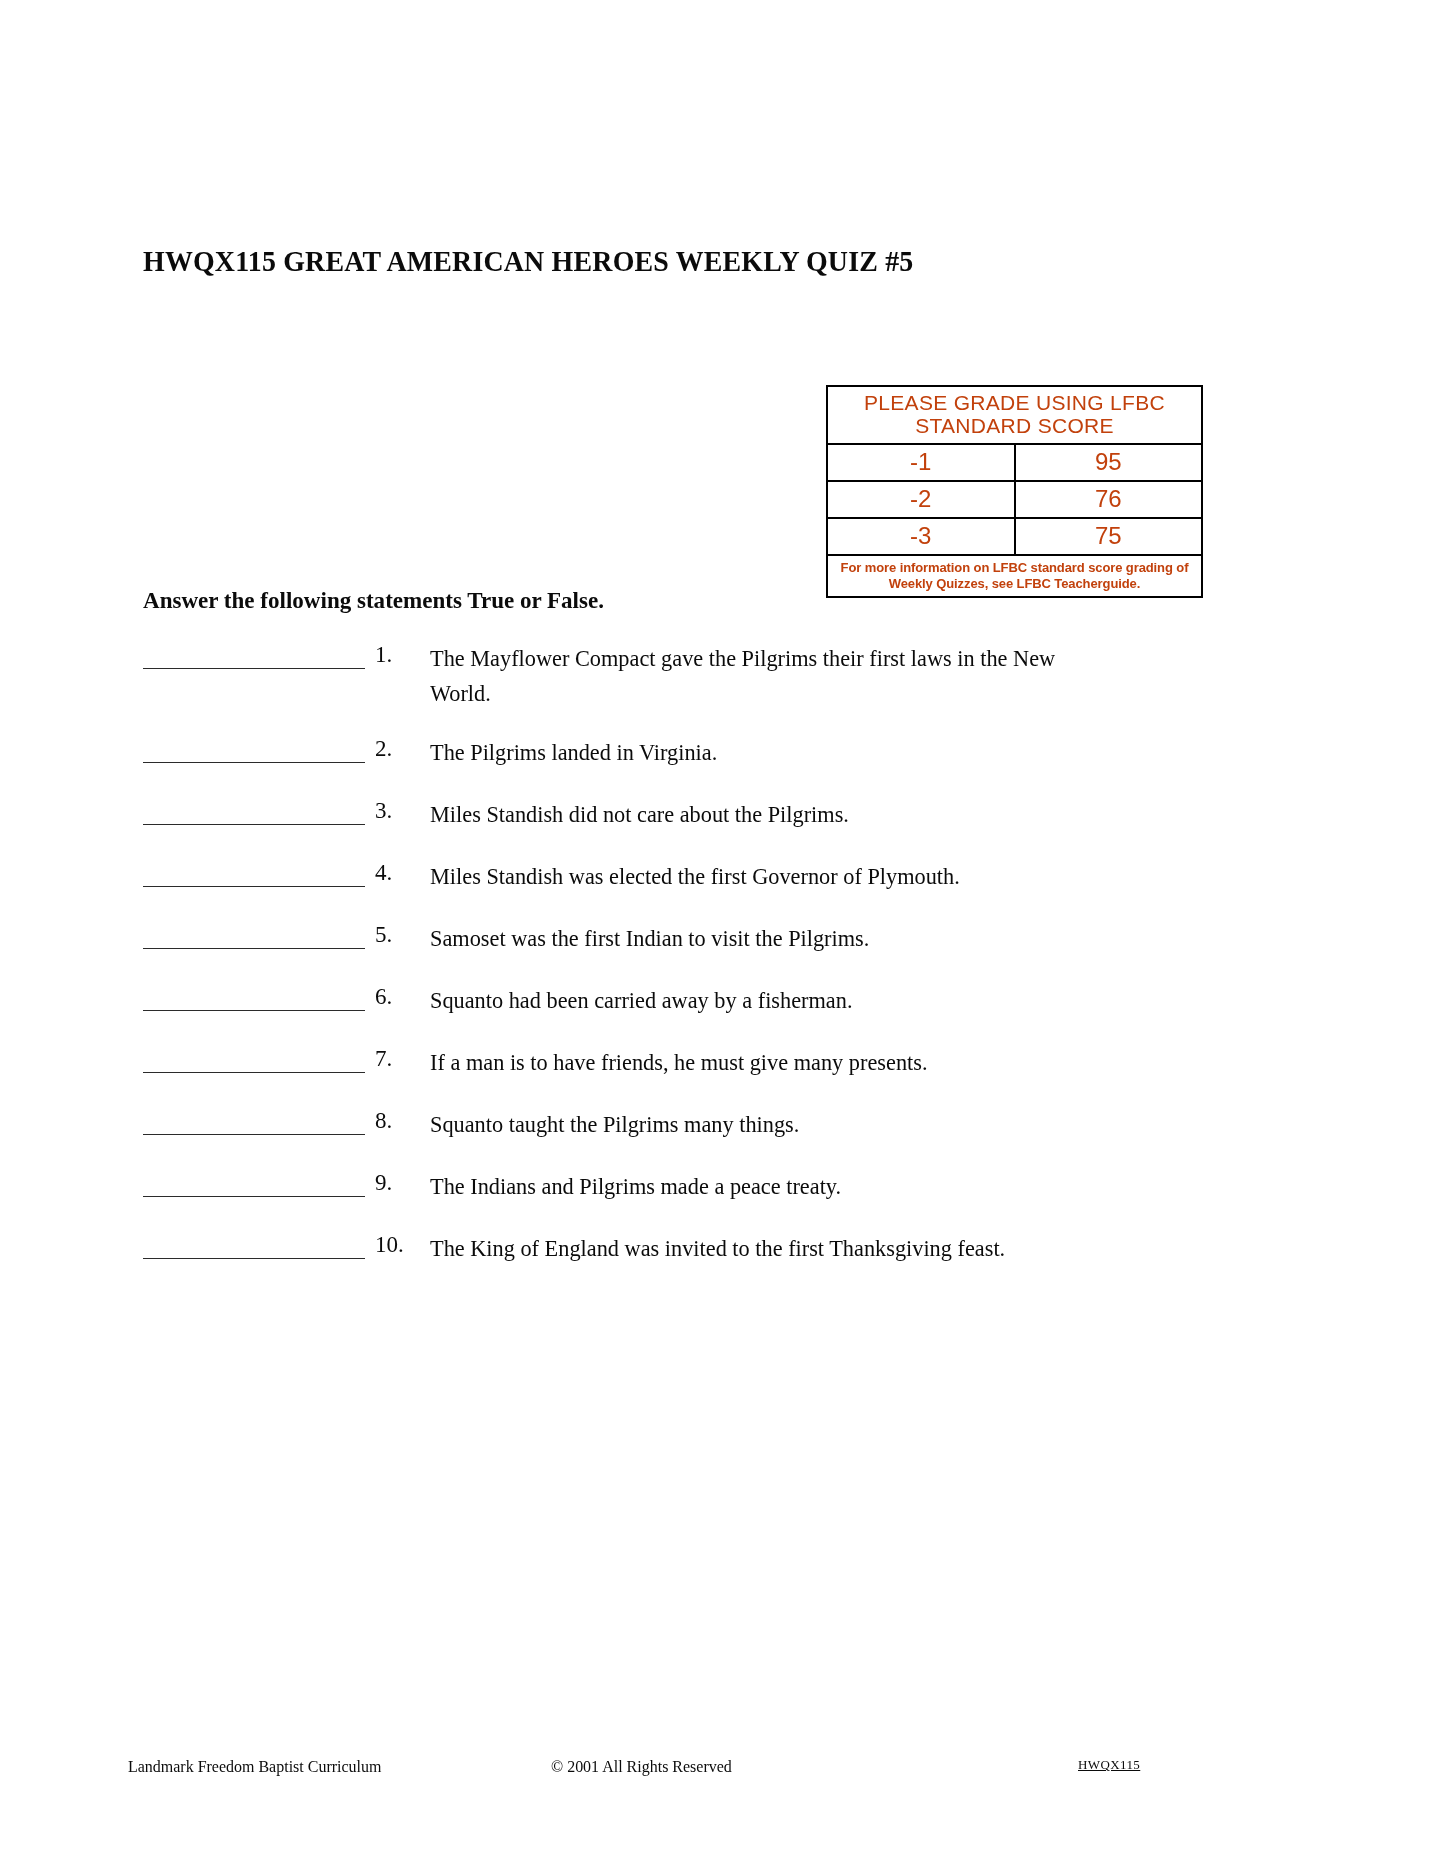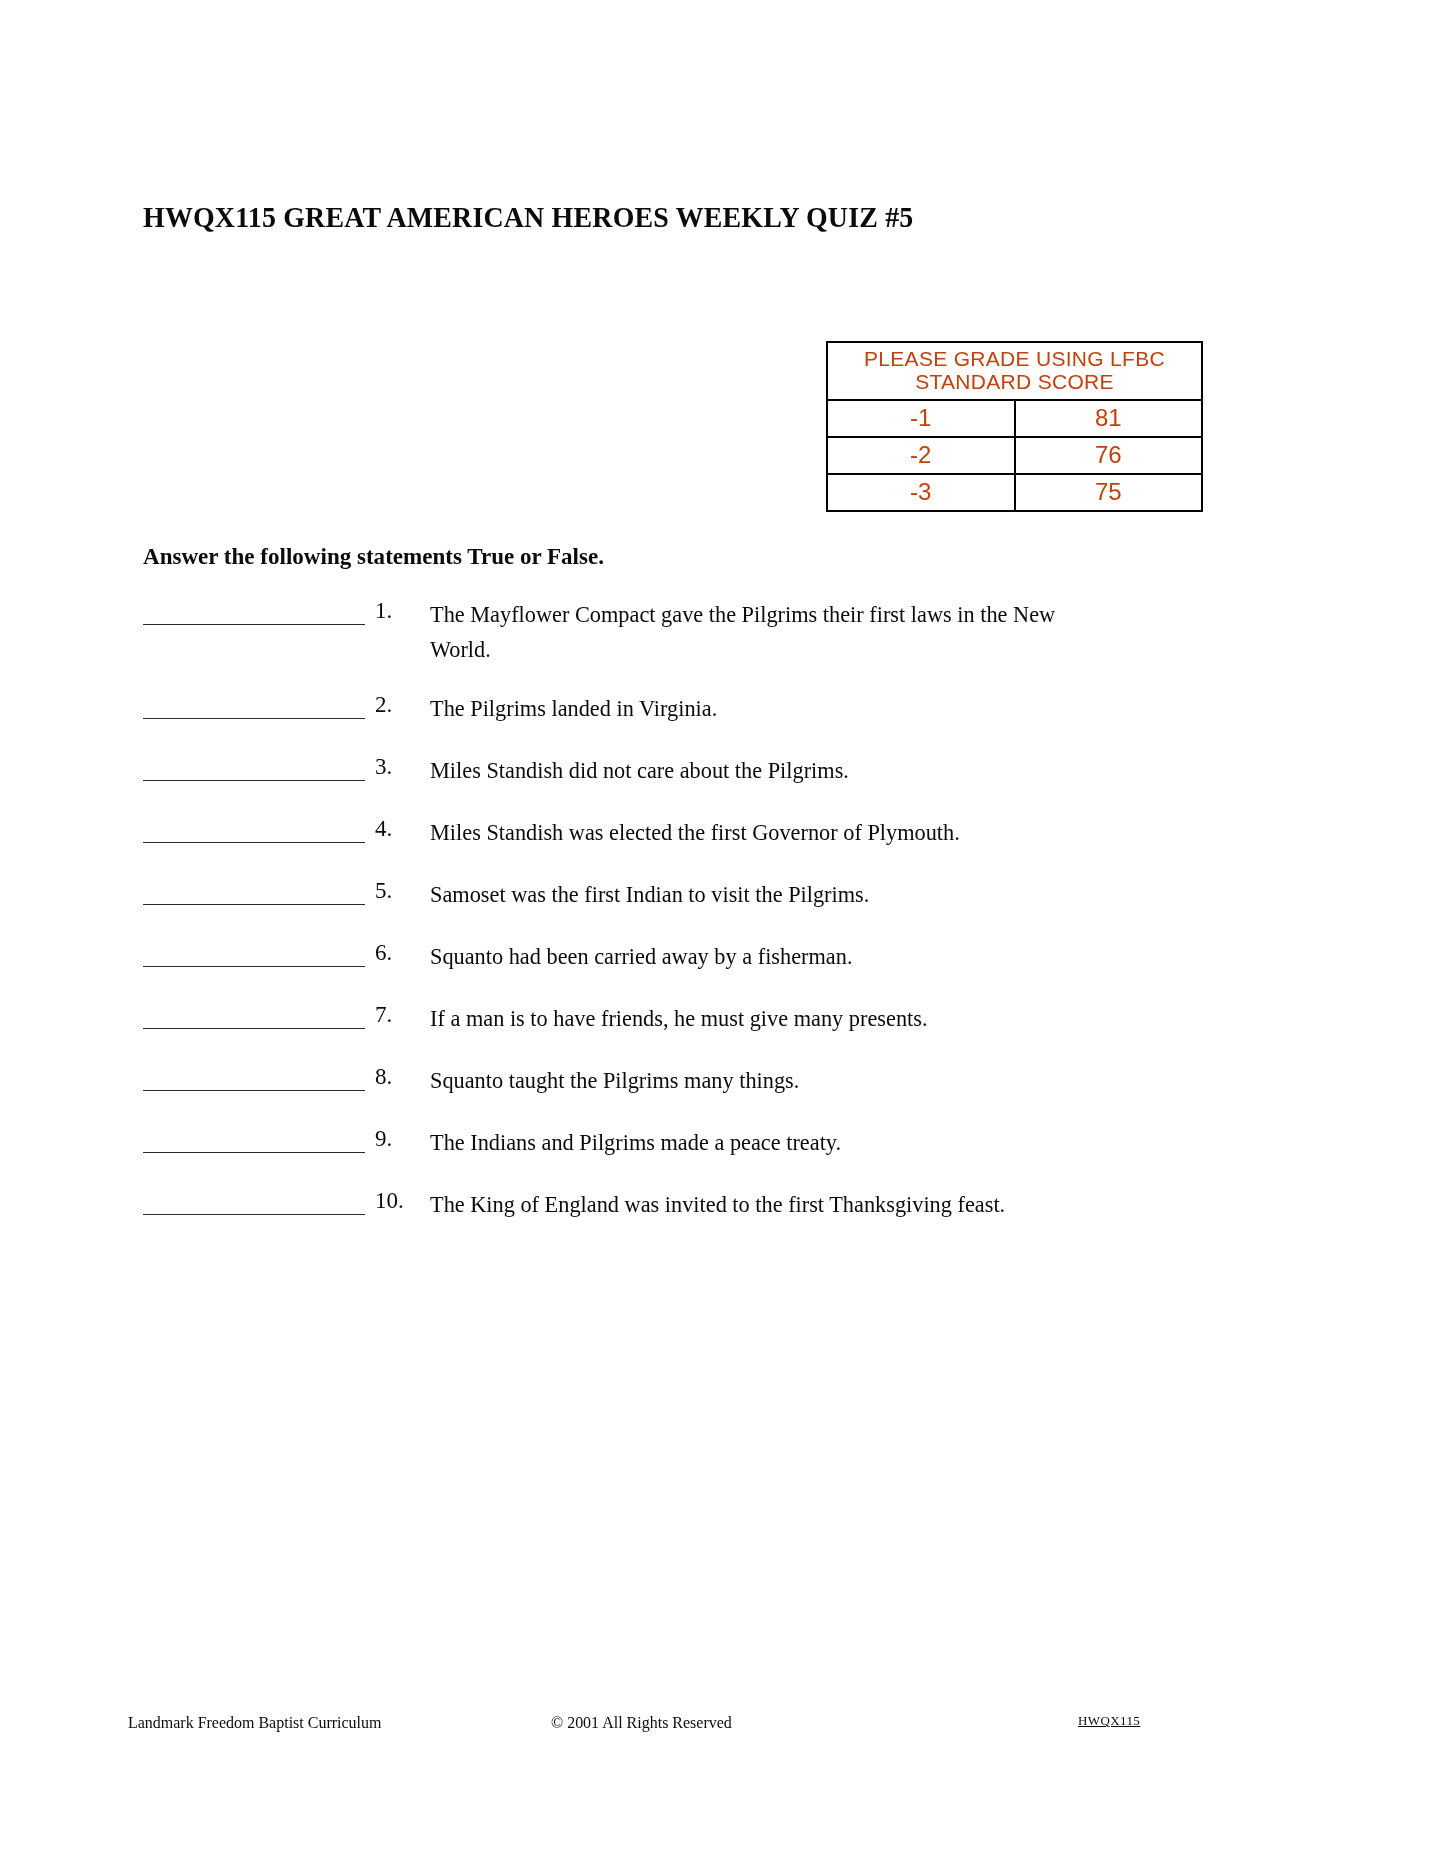--- a/index.html
+++ b/index.html
@@ -12,20 +12,21 @@
     height: 1870px;
     position: relative;
     font-family: "Liberation Serif", "DejaVu Serif", serif;
     color: #0b0b0b;
     overflow: hidden;
   }
 
   .page {
     position: absolute;
     inset: 0;
+    margin-top: 44px;
   }
 
   
   .quiz-title {
     position: absolute;
     left: 143px;
     top: 200px;
     font-size: 30px;
     font-weight: bold;
     letter-spacing: 0.2px;
@@ -196,29 +197,32 @@
   <div class="quiz-title">HWQX115 GREAT AMERICAN HEROES WEEKLY QUIZ #5</div>
 
 
   <table class="grade-table">
     <tbody>
       <tr>
         <td class="grade-head" colspan="2">PLEASE GRADE USING LFBC STANDARD SCORE</td>
       </tr>
       <tr>
         <td class="grade-cell">-1</td>
-        <td class="grade-cell">81</td>
+        <td class="grade-cell">95</td>
       </tr>
       <tr>
         <td class="grade-cell">-2</td>
         <td class="grade-cell">76</td>
       </tr>
       <tr>
         <td class="grade-cell">-3</td>
         <td class="grade-cell">75</td>
+      </tr>
+      <tr>
+        <td class="grade-foot" colspan="2">For more information on LFBC standard score grading of Weekly Quizzes, see LFBC Teacherguide.</td>
       </tr>
     </tbody>
   </table>
 
   <div class="instruction">Answer the following statements True or False.</div>
 
   <div class="questions">
 
     <div class="q-row" style="height:94px">
       <div class="q-blank"></div>

